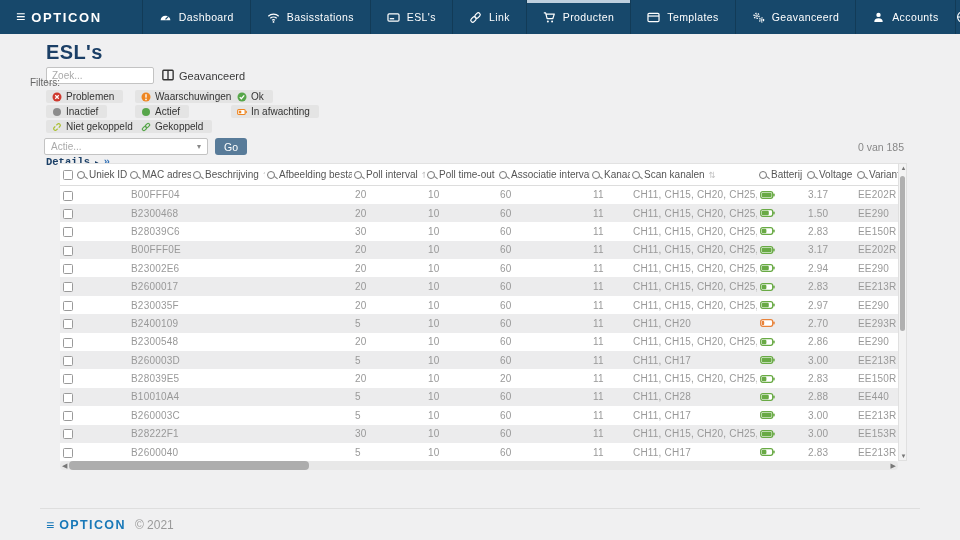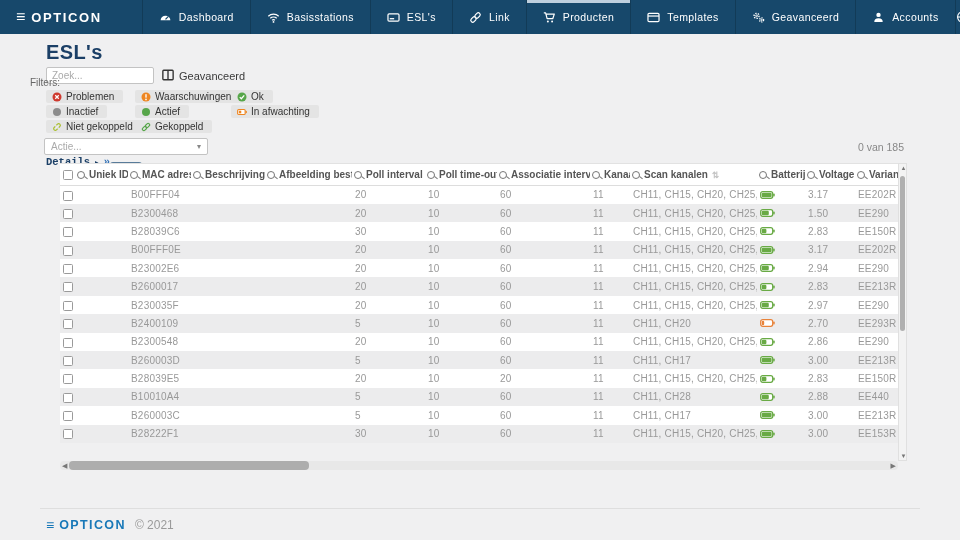--- a/index.html
+++ b/index.html
@@ -34,37 +34,37 @@
   .adv svg{width:12px;height:12px;}
   .filters-label{position:absolute;left:30px;top:41px;margin-top:0;font-size:10px;color:#666;}
   .filters-label{top:43px;}
   .filter-grid{position:absolute;left:46px;top:56px;display:grid;
                grid-template-columns:89px 96px 100px;grid-auto-rows:15px;}
   .fbtn{justify-self:start;display:inline-flex;align-items:center;gap:4px;height:13px;
         background:#e4e4e4;border:none;border-radius:2px;padding:0 9px 0 6px;
         font-size:10px;color:#333;cursor:pointer;white-space:nowrap;
         font-family:"Liberation Sans",sans-serif;}
   .fbtn svg{width:10px;height:10px;flex:0 0 auto;}
-  .action-row{position:absolute;left:44px;top:104px;display:flex;align-items:center;gap:7px;flex-direction:column;}
+  .action-row{position:absolute;left:44px;top:104px;display:flex;align-items:center;gap:7px;}
   .fake-select{width:150px;height:15px;background:#fff;border:1px solid #c3c3c3;
                border-radius:2px;display:flex;align-items:center;justify-content:space-between;
                padding:0 6px;font-size:10px;color:#aaa;cursor:pointer;}
   .fake-select .chev{color:#888;font-size:8px;}
   .go-btn{height:17px;background:#587b99;color:#fff;border:none;border-radius:3px;
           font-size:10.5px;padding:0 9px;cursor:pointer;font-family:"Liberation Sans",sans-serif;}
   .count{position:absolute;top:107px;right:56px;font-size:10.5px;color:#888;}
   .details-row{position:absolute;left:46px;top:122px;font-size:10.5px;font-weight:bold;
                color:#1b3f66;display:flex;gap:4px;align-items:center;cursor:pointer;font-family:Liberation Mono, monospace;}
   .details-row .c1{color:#1b3f66;font-size:9px;}
   .details-row .c2{color:#2f6fb5;font-size:11px;letter-spacing:-1px;}
   
   .tablebox{position:absolute;left:60px;top:129px;width:838px;}
   table{border-collapse:collapse;table-layout:fixed;width:838px;background:#fff;}
   thead tr{height:22px;}
-  th{font-size:10px;color:#555;font-weight:bold;text-align:right;padding:0 2px;
+  th{font-size:10px;color:#555;font-weight:normal;text-align:right;padding:0 2px;
      white-space:nowrap;overflow:hidden;border-top:1px solid #e2e2e2;border-bottom:1px solid #ddd;background:#fff;}
   .hcell{display:flex;align-items:center;gap:3px;cursor:pointer;}
   .mag{position:relative;width:6px;height:6px;border:1.2px solid #777;border-radius:50%;
        flex:0 0 auto;margin-right:1px;}
   .mag::after{content:"";position:absolute;width:3.5px;height:1.2px;background:#777;
               right:-3px;bottom:-1px;transform:rotate(38deg);}
   .sort{color:#c2c2c2;font-size:8.5px;margin-left:1px;}
   tbody tr{height:18.4px;cursor:pointer;}
   tbody tr:nth-child(even){background:#ececed;}
   td{font-size:10px;color:#999;padding:0 3px;white-space:nowrap;overflow:hidden;letter-spacing:.2px;}
@@ -664,20 +664,39 @@
             <td>11</td>
             <td>CH11, CH15, CH20, CH25, CH26</td>
             <td><span class="battwrap"><svg class="batt" viewBox="0 0 15 8">
                   <rect x="0.7" y="0.7" width="12" height="6.6" rx="2" fill="#fff" stroke="#69aa45" stroke-width="1.3"></rect>
                   <rect x="13.2" y="2.6" width="1.5" height="2.8" rx=".6" fill="#69aa45"></rect>
                   <rect x="1.8" y="1.8" width="9.8" height="4.4" rx="1.2" fill="#69aa45"></rect>
                 </svg></span></td>
      <td>3.00</td>
      <td>EE153R</td>
           </tr>
+          <tr>
+            <td><span class="cb"></span></td>
+            <td></td>
+            <td>B2600040</td>
+            <td></td>
+            <td></td>
+            <td>5</td>
+            <td>10</td>
+            <td>60</td>
+            <td>11</td>
+            <td>CH11, CH17</td>
+            <td><span class="battwrap"><svg class="batt" viewBox="0 0 15 8">
+                  <rect x="0.7" y="0.7" width="12" height="6.6" rx="2" fill="#fff" stroke="#69aa45" stroke-width="1.3"></rect>
+                  <rect x="13.2" y="2.6" width="1.5" height="2.8" rx=".6" fill="#69aa45"></rect>
+                  <rect x="1.8" y="1.8" width="4.6" height="4.4" rx="1.2" fill="#69aa45"></rect>
+                </svg></span></td>
+     <td>2.83</td>
+     <td>EE213R</td>
+          </tr>
         </tbody>
     </table>
   </div>
 
   <div class="hscroll">
     <span class="harrow" style="left:2px">◀</span>
     <div class="hthumb"></div>
     <span class="harrow" style="right:2px">▶</span>
   </div>
   <div class="vscroll">

